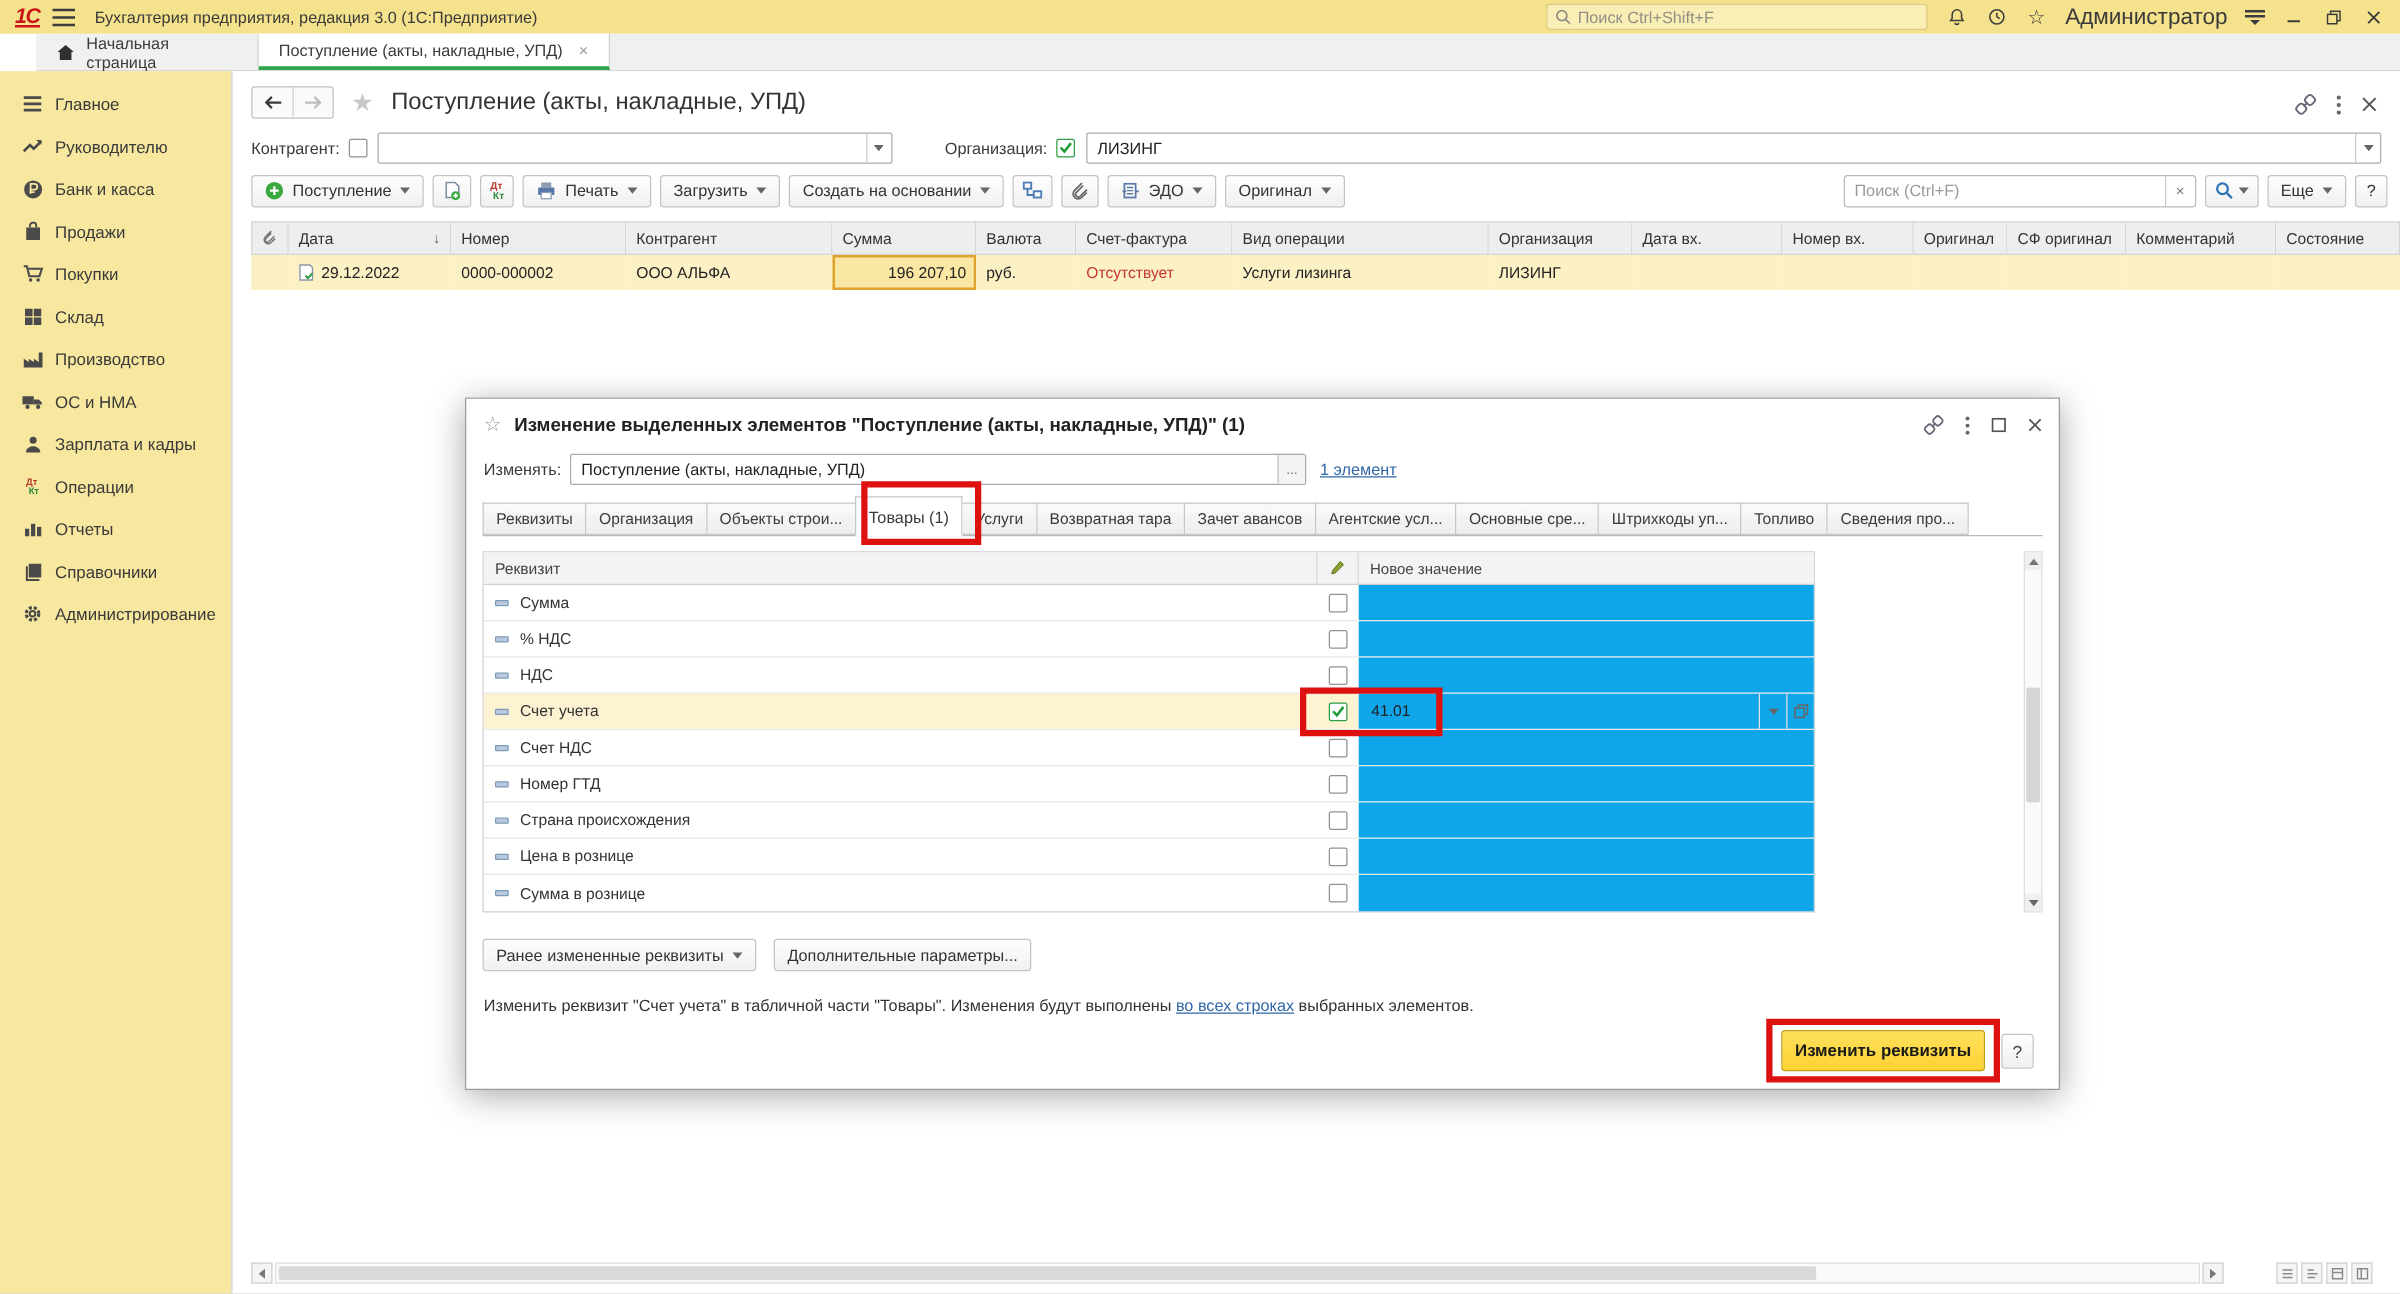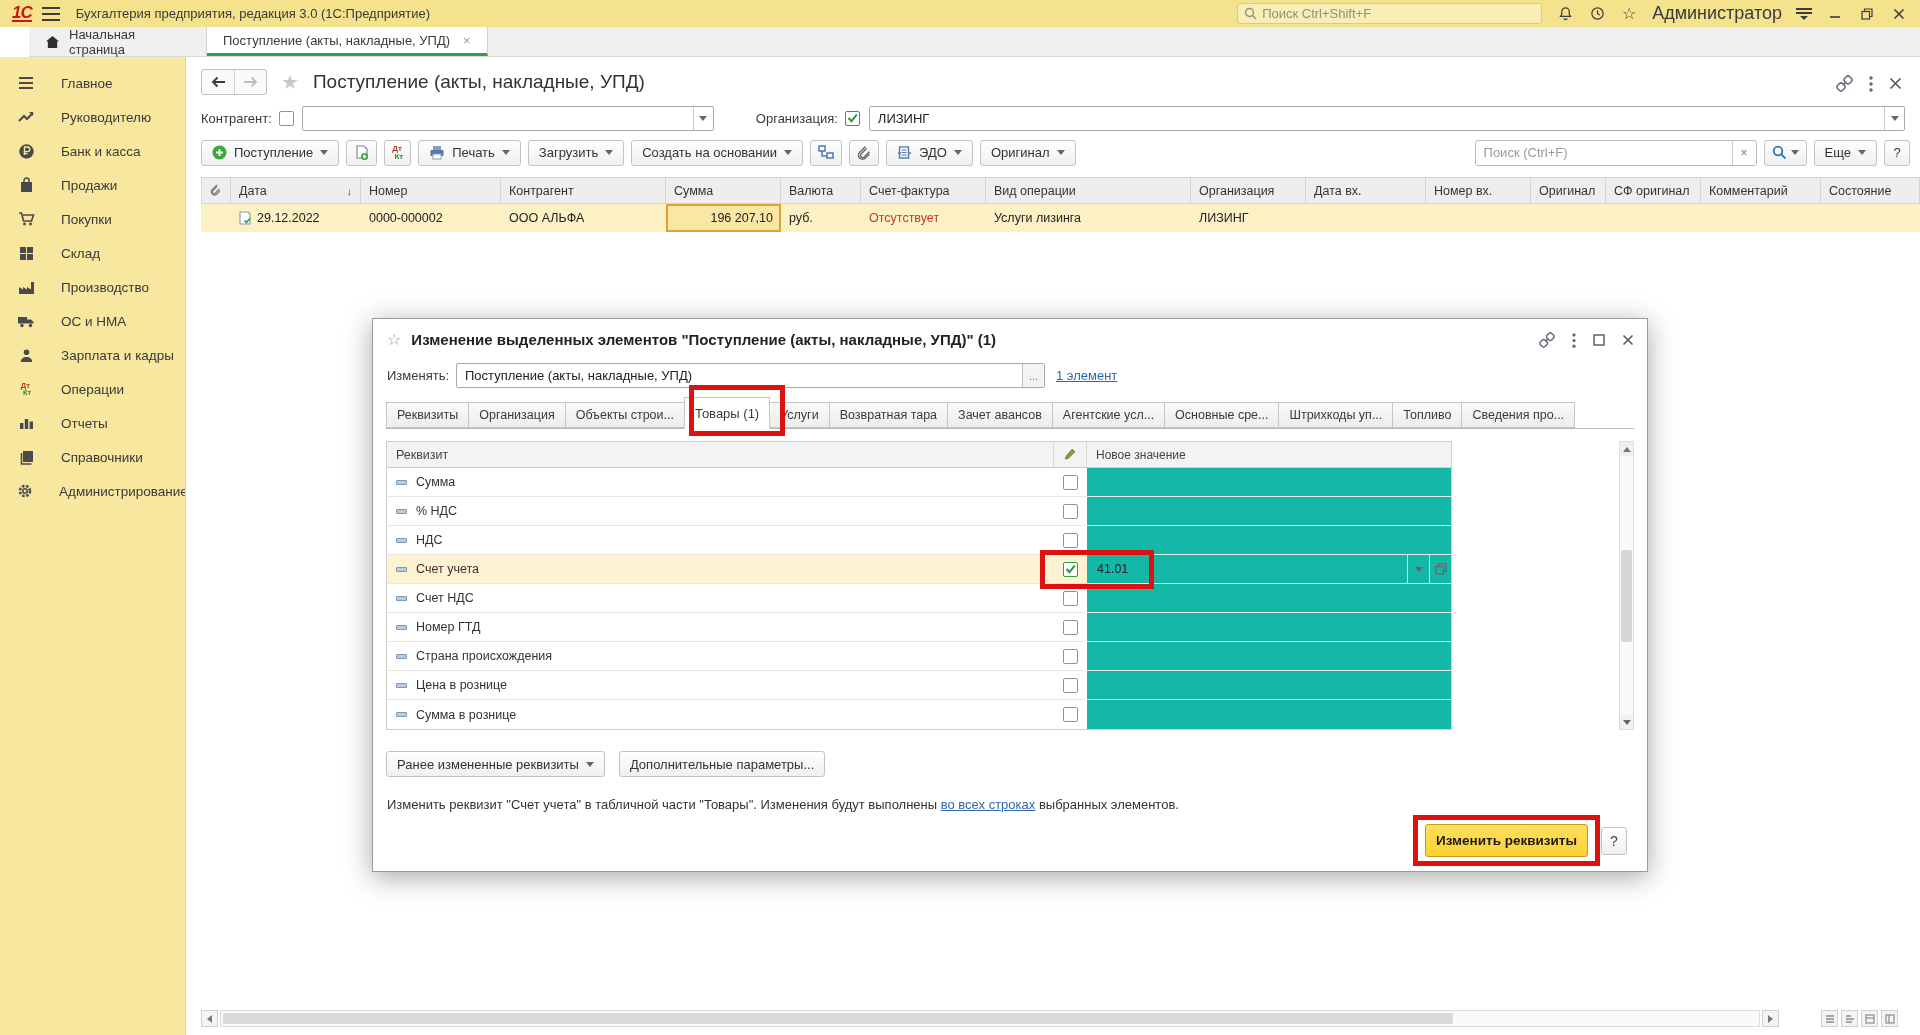--- a/index.html
+++ b/index.html
@@ -23,21 +23,21 @@
   .menu-caret { display:flex; flex-direction:column; align-items:center; gap:2px; cursor:pointer; }
   .menu-caret i { display:block; width:16px; height:2px; background:#3c3c3c; }
   .tri-d { width:0; height:0; border-left:4px solid transparent; border-right:4px solid transparent; border-top:4px solid #3c3c3c; }
   
   .tabbar { position:absolute; left:0; top:27px; width:1920px; height:30px; background:#f0f0ee; border-bottom:1px solid #d8d8d8; display:flex;margin-left:29px; }
   .tab { display:flex; align-items:center; gap:9px; padding:0 16px; font-size:13px; color:#3a3a3a; border-right:1px solid #d2d2d2; cursor:pointer; }
   .tab.active { background:#fff; border-bottom:3px solid #2fa347; padding-bottom:0; }
   .tabclose { color:#9a9a9a; font-size:13px; margin-left:4px; cursor:pointer; }
   
   .sidebar { position:absolute; left:0; top:57px; width:185px; bottom:0; background:#f7e79f; padding-top:9px; }
-  .sb-item { height:34px; display:flex; align-items:center; gap:26px; padding-left:17px; cursor:pointer; color:#3a3a3a; font-size:13.5px; }
+  .sb-item { height:34px; display:flex; align-items:center; gap:9px; padding-left:17px; cursor:pointer; color:#3a3a3a; font-size:13.5px; }
   .sb-ic { width:18px; height:18px; display:flex; align-items:center; justify-content:center; color:#4a4a4a; }
   .dtkt { font-size:7.5px; font-weight:bold; line-height:7px; text-align:left; }
   .dtkt .dt { color:#b43a2e; } .dtkt .kt { color:#2c8a3c; }
   
   .main { position:absolute; left:185px; top:57px; right:0; bottom:0; background:#fff; border-left:1px solid #cfcfcf; }
   .pg-titlerow { position:absolute; left:15px; top:12px; display:flex; align-items:center; gap:10px; }
   .navgroup { display:flex; border:1px solid #bfbfbf; border-radius:3px; overflow:hidden; background:#fafafa; }
   .navbtn { width:32px; height:24px; display:flex; align-items:center; justify-content:center; cursor:pointer; }
   .navbtn + .navbtn { border-left:1px solid #cfcfcf; }
   .star-grey { font-size:20px; color:#c9c9c9; margin:0 4px; }
@@ -104,21 +104,21 @@
   
   .dtable { position:absolute; left:13px; top:122px; width:1066px; border:1px solid #cfcfcf;text-align:right; }
   .dt-head { display:flex; height:26px; background:#f3f3f3; border-bottom:1px solid #cfcfcf; }
   .dt-hname { width:667px; display:flex; align-items:center; padding:0 9px; font-size:12.5px; color:#444; border-right:1px solid #d9d9d9; }
   .dt-hcb { width:33px; display:flex; align-items:center; justify-content:center; border-right:1px solid #d9d9d9; }
   .dt-hval { flex:1; display:flex; align-items:center; padding:0 9px; font-size:12px; color:#444; }
   .dt-row { display:flex; height:29px; border-bottom:1px solid #e7e7e7; }
   .dt-row:last-child { border-bottom:none; }
   .dt-name { width:667px; display:flex; align-items:center; gap:9px; padding:0 9px; font-size:12.5px; color:#333; }
   .dt-cb { width:33px; display:flex; align-items:center; justify-content:center; }
-  .dt-val { flex:1; display:flex; align-items:center; padding:0 0 0 10px; font-size:12.5px; color:#222; background:#14b8a6; }
+  .dt-val { flex:1; display:flex; align-items:center; padding:0 0 0 10px; font-size:12.5px; color:#222; background:#0ea5e9; }
   .dt-row.hl .dt-name, .dt-row.hl .dt-cb { background:#fdf3d2; }
   .attr-ic { width:11px; height:5px; background:#b9cade; border:1px solid #7d9aba; border-radius:1px; flex:0 0 auto; }
   .valicons { margin-left:auto; display:flex; align-items:center; height:100%; }
   .vseg { width:22px; height:100%; display:flex; align-items:center; justify-content:center; border-left:1px solid #e0e0e0; cursor:pointer; color:#666; }
   
   .vscroll { position:absolute; right:13px; top:122px; width:15px; height:289px; border:1px solid #ddd; background:#fafafa; }
   .vbtn { position:absolute; left:0; width:13px; height:14px; display:flex; align-items:center; justify-content:center; background:#f0f0f0; cursor:pointer; }
   .vthumb { position:absolute; left:1px; width:11px; top:108px; height:92px; background:#d6d6d6; border-radius:2px; cursor:grab; }
   .tri-u { width:0;height:0;border-left:4px solid transparent;border-right:4px solid transparent;border-bottom:5px solid #777; }
   

